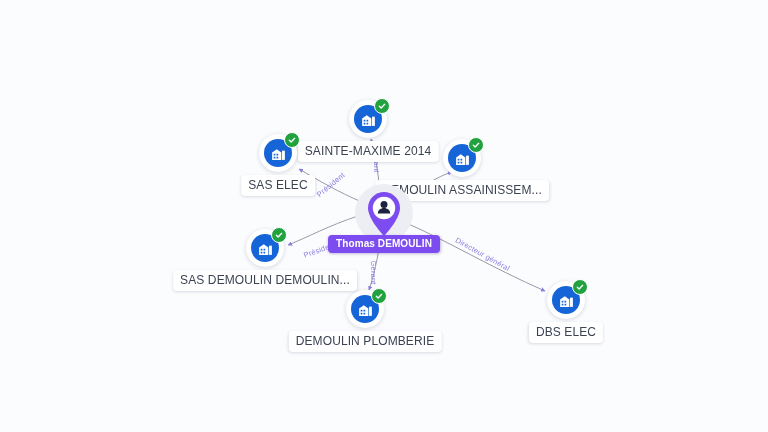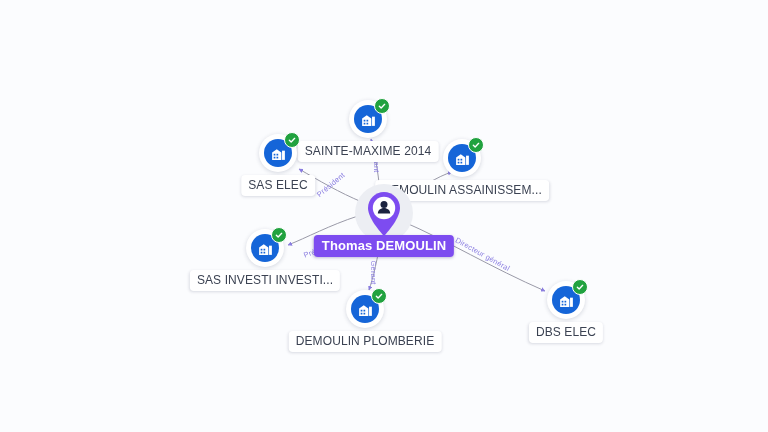--- a/index.html
+++ b/index.html
@@ -103,21 +103,21 @@
     width: 38px;
     height: 46px;
   }
   .person-label {
     position: absolute;
     transform: translateX(-50%);
     top: 22px;
     white-space: nowrap;
     background: #7d4cf0;
     color: #ffffff;
-    font-size: 13px;
+    font-size: 10px;
     font-weight: bold;
     letter-spacing: .1px;
     padding: 3px 8px 4px 8px;
     border-radius: 4px;
     box-shadow: 0 1px 3px rgba(60,40,130,0.3);
   }
 
   
   .edge-label {
     position: absolute;
@@ -231,21 +231,21 @@
           <rect x="5.2" y="16.6" width="2.4" height="2.4" fill="#1565d8"></rect>
           <rect x="9.2" y="16.6" width="2.4" height="2.4" fill="#1565d8"></rect>
         </svg>
       </div>
       <div class="node-badge">
         <svg width="8" height="8" viewBox="0 0 24 24" fill="none" stroke="#ffffff" stroke-width="4" stroke-linecap="round" stroke-linejoin="round">
           <path d="M4 12.5l5.5 5.5L20 7"></path>
         </svg>
       </div>
     </div>
-    <div class="node-label">SAS INVESTI INVESTI...</div>
+    <div class="node-label">SAS DEMOULIN DEMOULIN...</div>
   </div>
 
   <div class="node" style="left:365px; top:309px;">
     <div class="node-circle">
       <div class="node-disc">
         <svg width="17" height="17" viewBox="0 0 24 24" fill="#ffffff">
           <path d="M3 21V10.5L9.5 6l6.5 4.5V21H3z"></path>
           <rect x="17" y="8" width="4" height="13"></rect>
           <rect x="5.2" y="12.4" width="2.4" height="2.4" fill="#1565d8"></rect>
           <rect x="9.2" y="12.4" width="2.4" height="2.4" fill="#1565d8"></rect>

